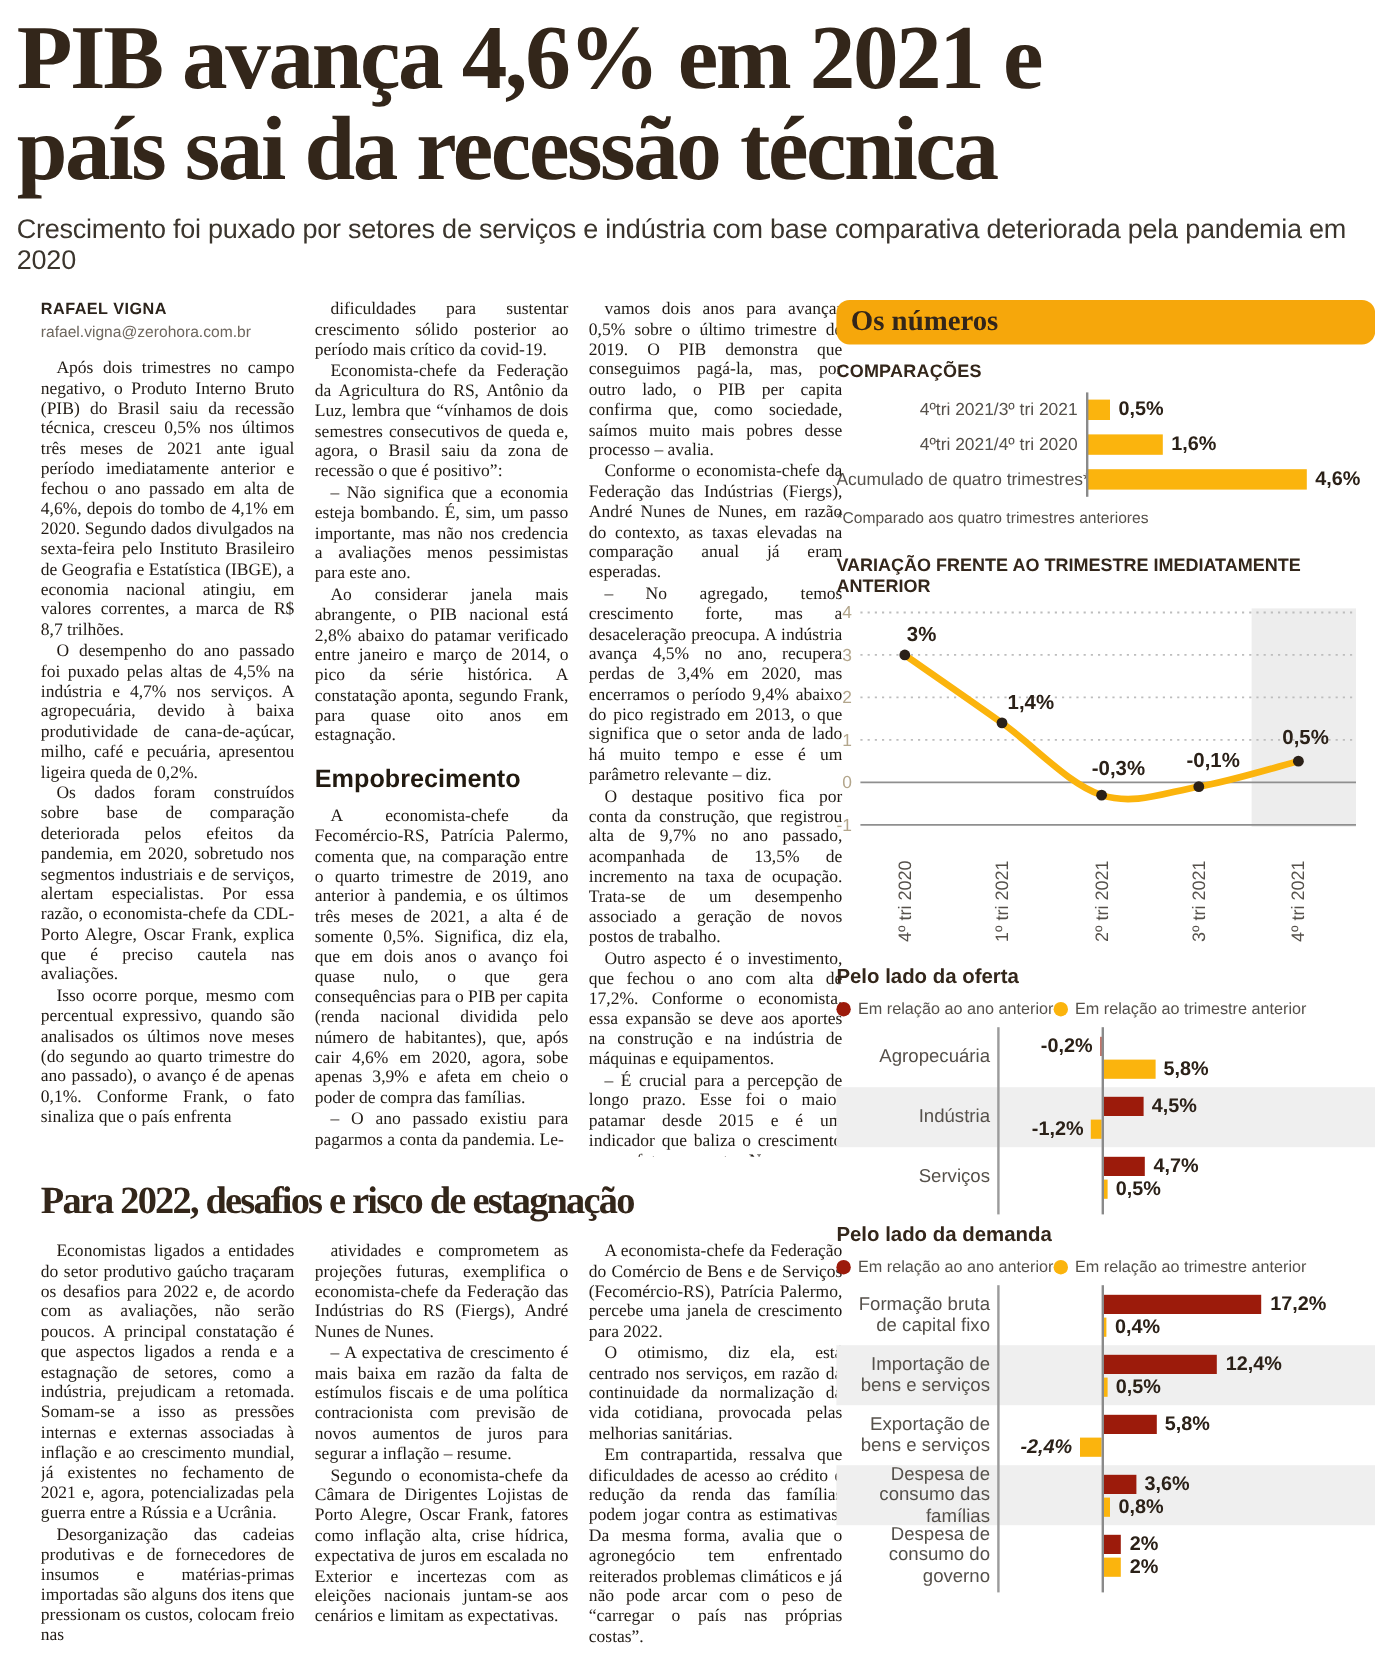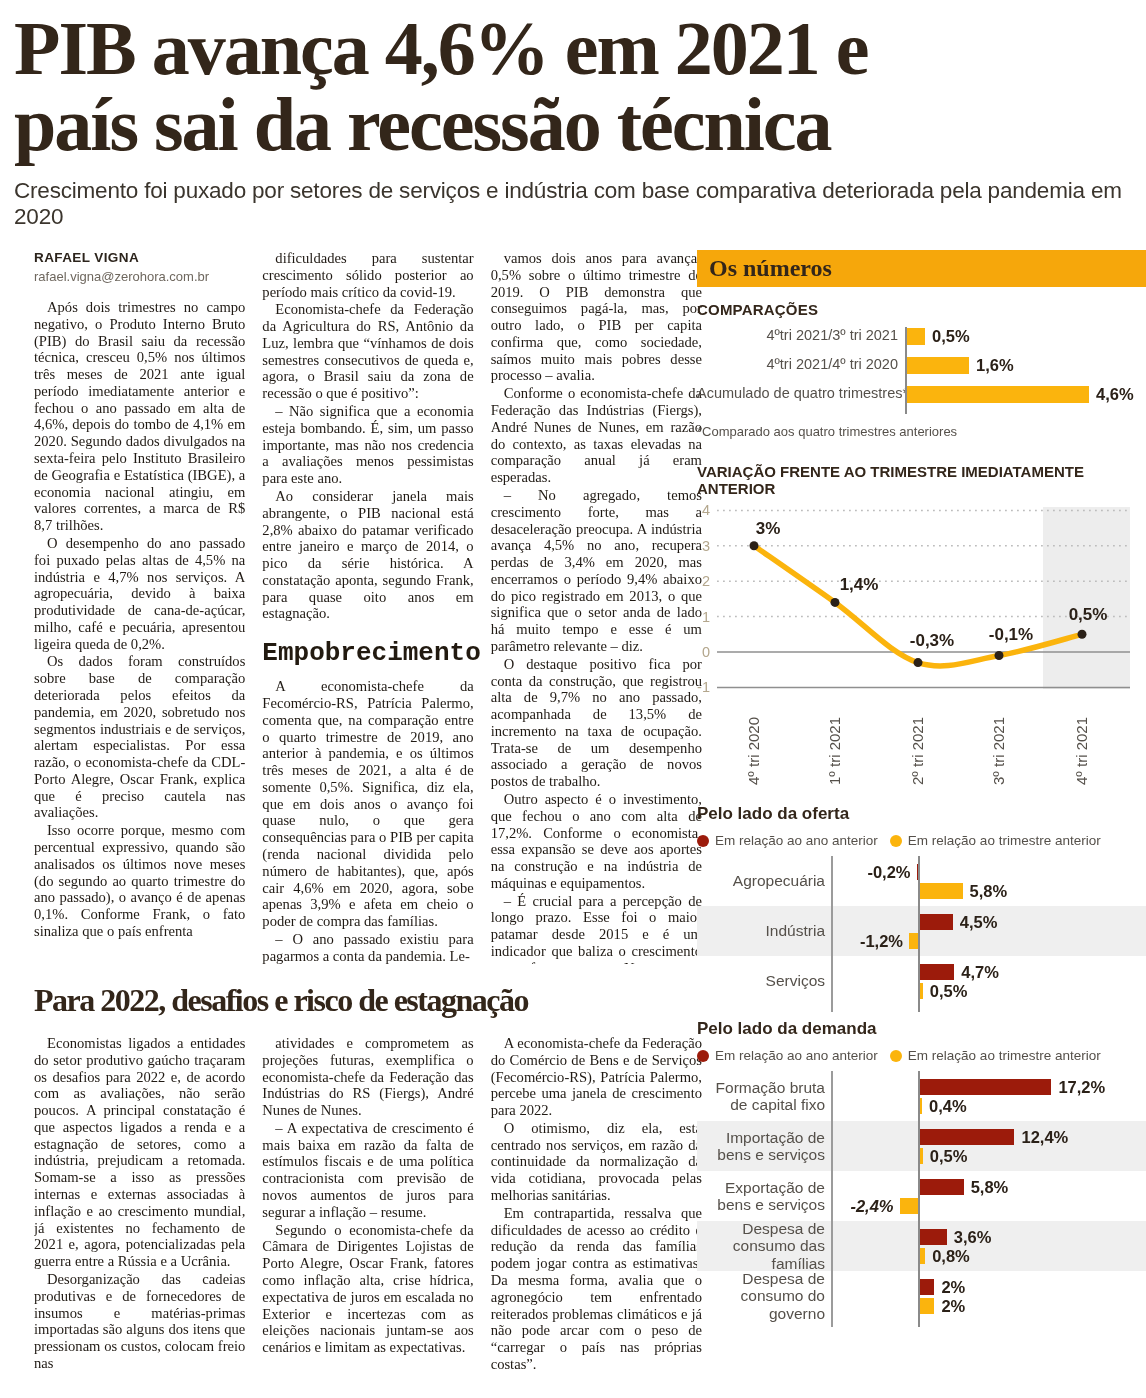--- a/index.html
+++ b/index.html
@@ -11,44 +11,44 @@
           letter-spacing:-2px;color:#33261a;white-space:nowrap;}
   .subheadline{margin-top:16px;font-size:22.5px;color:#3b352d;letter-spacing:-0.2px;}
   
   .left-area{position:absolute;left:14px;top:250px;width:668px;margin-left:20px;}
   .cols{display:flex;gap:17px;overflow:hidden;}
   .cols.a1{height:714px;}
   .cols.a2{height:352px;}
   .col{flex:1 1 0;min-width:0;}
   .para{font-family:"Liberation Serif",serif;font-size:14.6px;line-height:1.15;text-align:justify;
         text-indent:13px;margin:0 0 1px 0;color:#201a14;}
-  .subhead{font-family:Liberation Mono, monospace;font-weight:700;font-size:26px;color:#221a10;
+  .subhead{font-family:Liberation Sans, sans-serif;font-weight:700;font-size:21px;color:#221a10;
            margin:16px 0 10px 0;text-indent:0;}
   .byline{margin-bottom:15px;}
   .byline-name{font-size:13.5px;font-weight:700;letter-spacing:.4px;color:#2c241c;}
   .byline-email{font-size:13px;color:#6e675e;margin-top:4px;}
   .h2{font-family:"Liberation Serif",serif;font-weight:700;font-size:32px;letter-spacing:-1.5px;
       color:#33261a;margin:18px 0 16px 0;white-space:nowrap;}
   
   .sidebar{position:absolute;left:697px;top:250px;width:449px;}
   .band{height:37px;display:flex;align-items:center;padding-left:12px;box-sizing:border-box;}
   .band-title{font-family:"Liberation Serif",serif;font-weight:700;font-size:24px;color:#33261a;}
   .lead{margin-top:9px;font-size:15px;color:#3f3a33;}
   .sec-title{margin-top:14px;font-weight:700;font-size:15px;letter-spacing:.2px;color:#33261a;}
   .comp-chart{margin-top:9px;position:relative;}
-  .comp-row{display:flex;align-items:flex-start;height:29px;}
+  .comp-row{display:flex;align-items:center;height:29px;}
   .comp-label{width:201px;flex:none;text-align:right;font-size:14.5px;color:#55504a;white-space:nowrap;}
   .comp-barwrap{display:flex;align-items:center;margin-left:7px;}
   .comp-bar{height:17px;}
   .comp-val{margin-left:7px;font-weight:700;font-size:16.5px;color:#2b2118;}
   .fnote{margin-top:10px;font-size:13px;color:#55504a;}
   .var-title{margin-top:24px;font-weight:700;font-size:15px;color:#33261a;}
   .sector-head{margin-top:12px;font-weight:700;font-size:15px;color:#33261a;}
   .sector-sub{margin-top:7px;font-weight:700;font-size:17px;color:#33261a;}
-  .legend{margin-top:9px;display:flex;gap:12px;align-items:flex-start;font-size:13.5px;color:#55504a;}
+  .legend{margin-top:9px;display:flex;gap:0;align-items:flex-start;font-size:13.5px;color:#55504a;}
   .legend-item{display:flex;align-items:center;}
   .legend-dot{width:12px;height:12px;border-radius:50%;margin-right:6px;flex:none;}
   .grouped{margin-top:8px;position:relative;padding-bottom:6px;}
   .g-row{position:relative;height:50px;}
   .g-row.alt{background:#efefef;}
   .g-label{position:absolute;left:0;top:0;bottom:0;width:128px;display:flex;align-items:center;
            justify-content:flex-end;text-align:right;font-size:15.5px;line-height:1.12;color:#55504a;}
   .g-bar{position:absolute;height:16px;}
   .g-val{position:absolute;font-weight:700;font-size:16.5px;color:#2b2118;line-height:16px;}
   .vline{position:absolute;top:0;bottom:0;width:1.5px;}
@@ -112,21 +112,21 @@
         </div>
       <div class="col">
           <p class="para">A economista-chefe da Federação do Comércio de Bens e de Serviços (Fecomércio-RS), Patrícia Palermo, percebe uma janela de crescimento para 2022.</p>
           <p class="para">O otimismo, diz ela, está centrado nos serviços, em razão da continuidade da normalização da vida cotidiana, provocada pelas melhorias sanitárias.</p>
           <p class="para">Em contrapartida, ressalva que dificuldades de acesso ao crédito e redução da renda das famílias podem jogar contra as estimativas. Da mesma forma, avalia que o agronegócio tem enfrentado reiterados problemas climáticos e já não pode arcar com o peso de “carregar o país nas próprias costas”.</p>
         </div>
     </div>
   </div>
 
   <div class="sidebar">
-    <div class="band" id="band" style="background: rgb(246, 167, 11);">
+    <div class="band" id="band" style="background: rgb(246, 167, 11); border-radius: 11px;">
       <span class="band-title">Os números</span>
     </div>
 
     <div class="sec-title">COMPARAÇÕES</div>
     <div class="comp-chart" id="comparacoes">
         <div class="comp-row">
           <div class="comp-label">4ºtri 2021/3º tri 2021</div>
           <div class="comp-barwrap">
             <div class="comp-bar" style="width: 20px; background: rgb(251, 180, 13);"></div>
             <span class="comp-val">0,5%</span>

